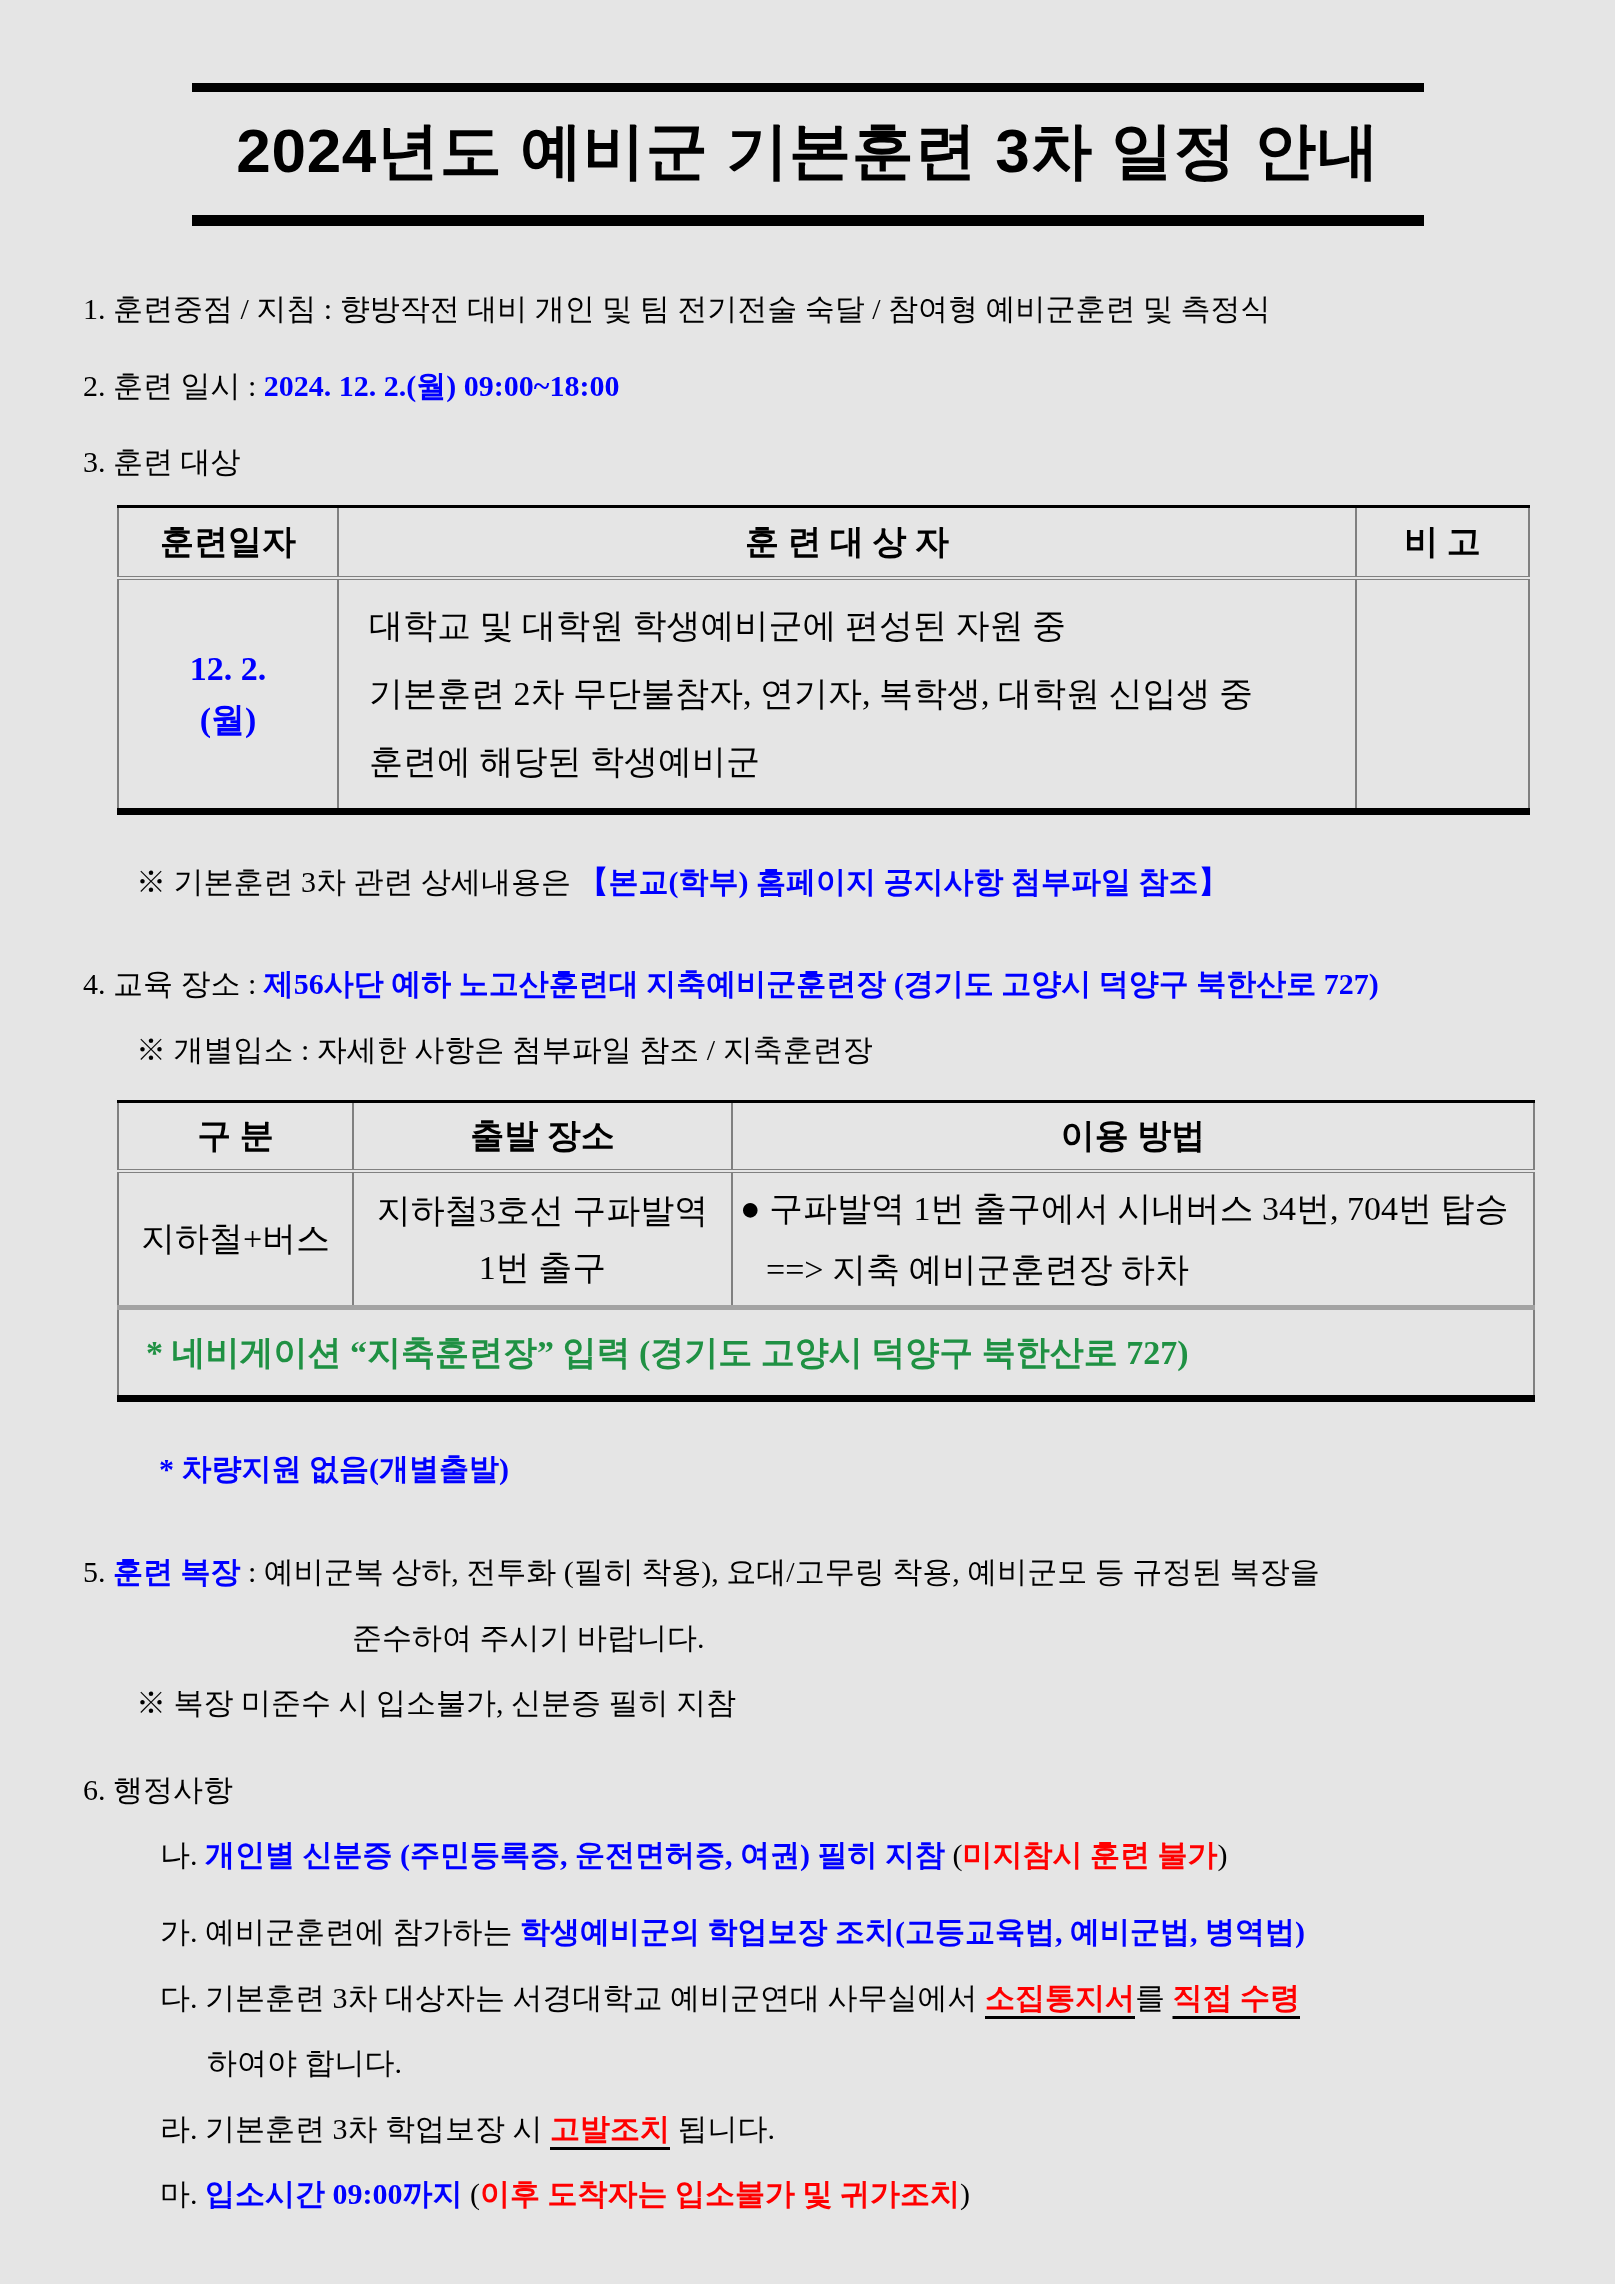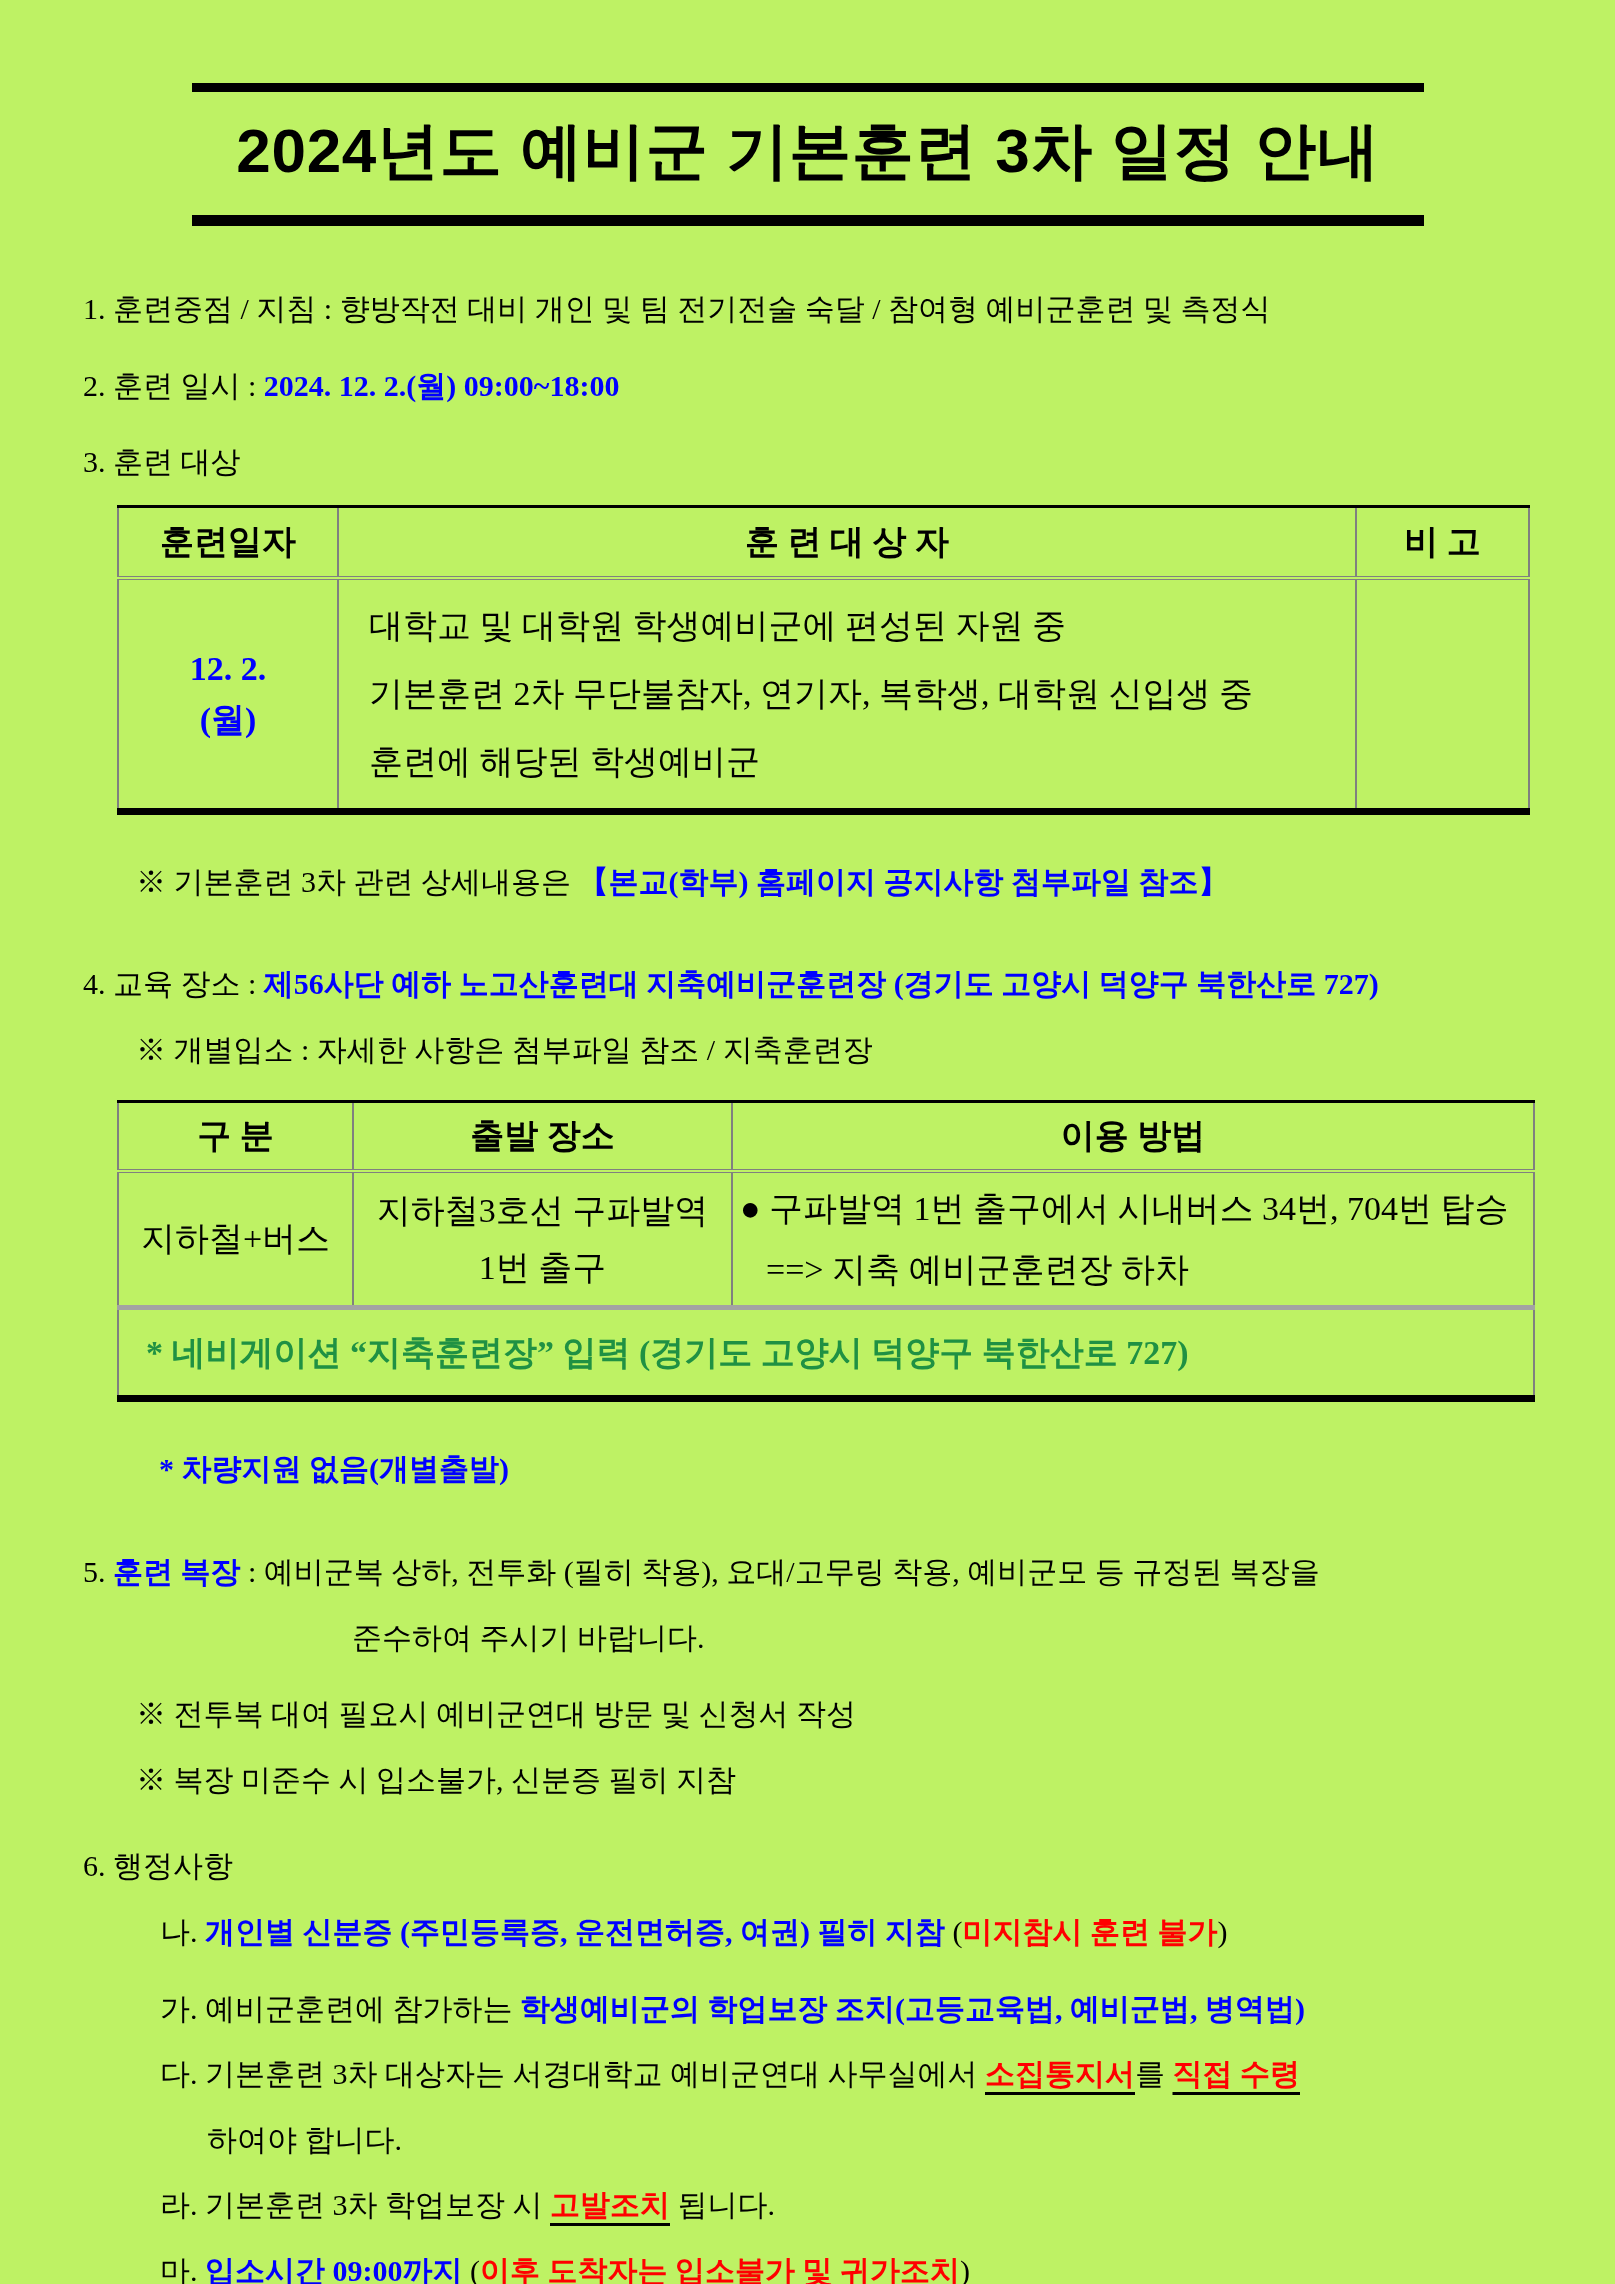--- a/index.html
+++ b/index.html
@@ -1,17 +1,17 @@
 <!DOCTYPE html>
 <html lang="ko" style="font-size:10.4px"><head>
 <meta charset="utf-8">
 <style>
   html,body{margin:0;padding:0;background:#fff;}
   .page{
-    width:1616px;height:2284px;position:relative;background:#bef264;
+    width:1616px;height:2284px;position:relative;background:#e5e5e5;
     font-family:"Liberation Serif","DejaVu Serif",serif;
     color:#000;overflow:hidden;
   }
   
   .title-block{width:1232px;margin:83px auto 0;}
   .rule{background:#000;}
   .rule-top{height:9px;}
   .rule-bottom{height:11px;}
   .title{
     margin:0;text-align:center;
@@ -140,21 +140,20 @@
         <tr class="nav-row">
           <td colspan="3" class="green">* 네비게이션 “지축훈련장” 입력 (경기도 고양시 덕양구 북한산로 727)</td>
         </tr>
       </tbody>
     </table>
 
     <p class="line mt-lg ind-star blue">* 차량지원 없음(개별출발)</p>
 
     <p class="line mt-xl"><span>5. </span><span class="blue">훈련 복장</span><span> : </span><span>예비군복 상하, 전투화 (필히 착용), 요대/고무링 착용, 예비군모 등 규정된 복장을</span></p>
     <p class="line mt-sm ind-wrap5">준수하여 주시기 바랍니다.</p>
-    <p class="line mt-md ind-note">※ 전투복 대여 필요시 예비군연대 방문 및 신청서 작성</p>
     <p class="line mt-sm ind-note">※ 복장 미준수 시 입소불가, 신분증 필히 지참</p>
 
     <p class="line mt-lg"><span>6. </span><span>행정사항</span></p>
 
     <p class="line mt-sm ind-sub"><span>나. </span><span class="blue">개인별 신분증 (주민등록증, 운전면허증, 여권) 필히 지참</span><span> (</span><span class="red">미지참시 훈련 불가</span><span>)</span></p>
 
     <p class="line mt-md ind-sub"><span>가. </span><span>예비군훈련에 참가하는 </span><span class="blue">학생예비군의 학업보장 조치(고등교육법, 예비군법, 병역법)</span></p>
 
     <p class="line mt-sm ind-sub"><span>다. </span><span>기본훈련 3차 대상자는 서경대학교 예비군연대 사무실에서 </span><span class="red u">소집통지서</span><span>를 </span><span class="red u">직접 수령</span></p>
     <p class="line mt-sm ind-cont">하여야 합니다.</p>

